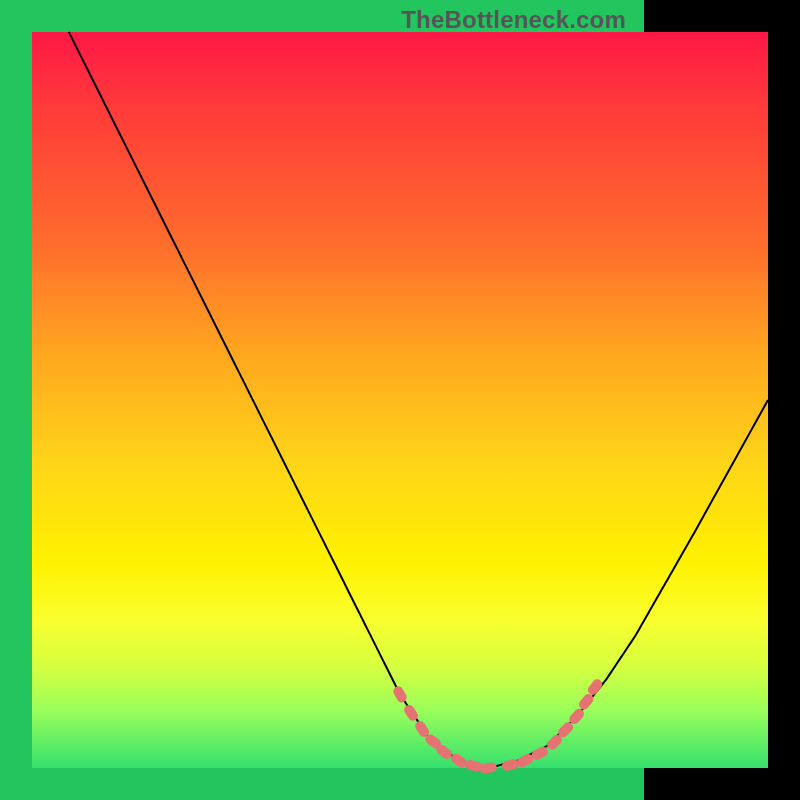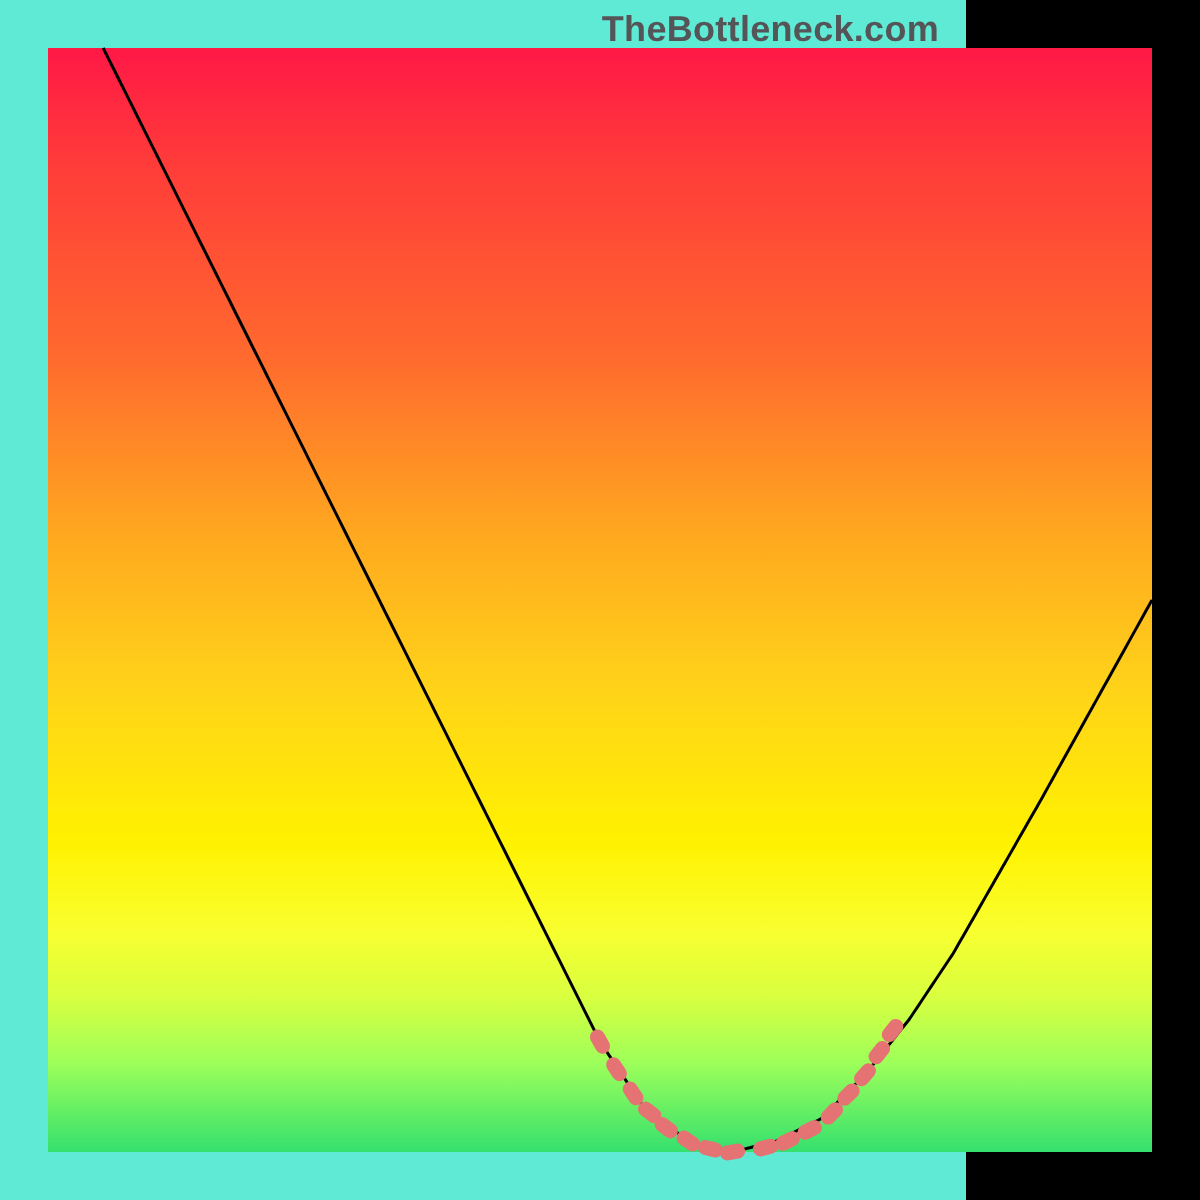--- a/index.html
+++ b/index.html
@@ -10,21 +10,21 @@
     background: #000;
     overflow: hidden;
     font-family: Arial, Helvetica, sans-serif;
   }
   .frame {
     position: absolute;
     left: 0;
     top: 0;
     width: 644px;
     height: 800px;
-    background: #5eead4;
+    background: #22c55e;
   }
   .plot-area {
     position: absolute;
     left: 32px;
     top: 32px;
     width: 736px;
     height: 736px;
     
     background: linear-gradient(
       to bottom,

